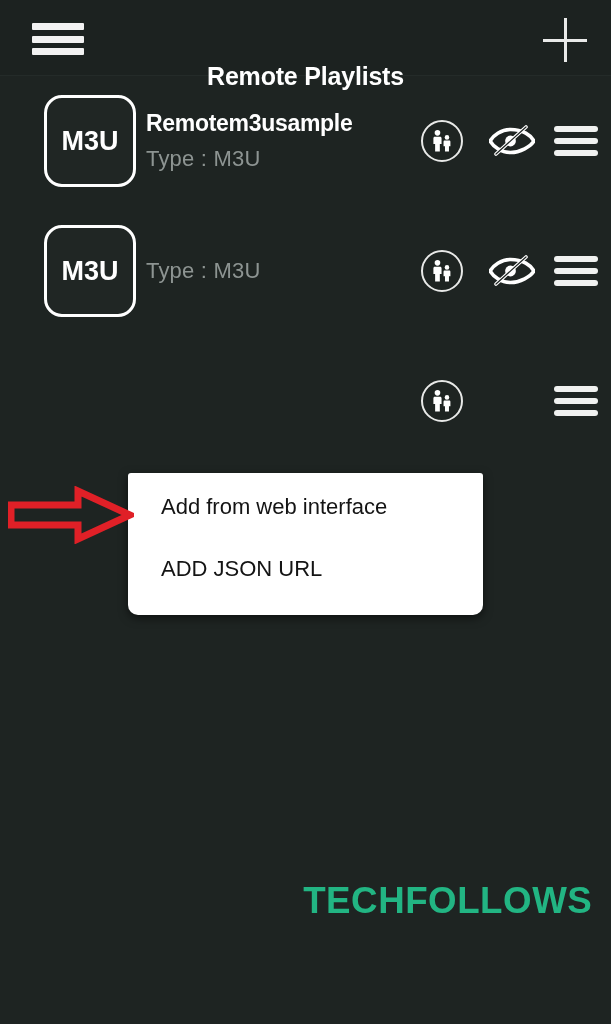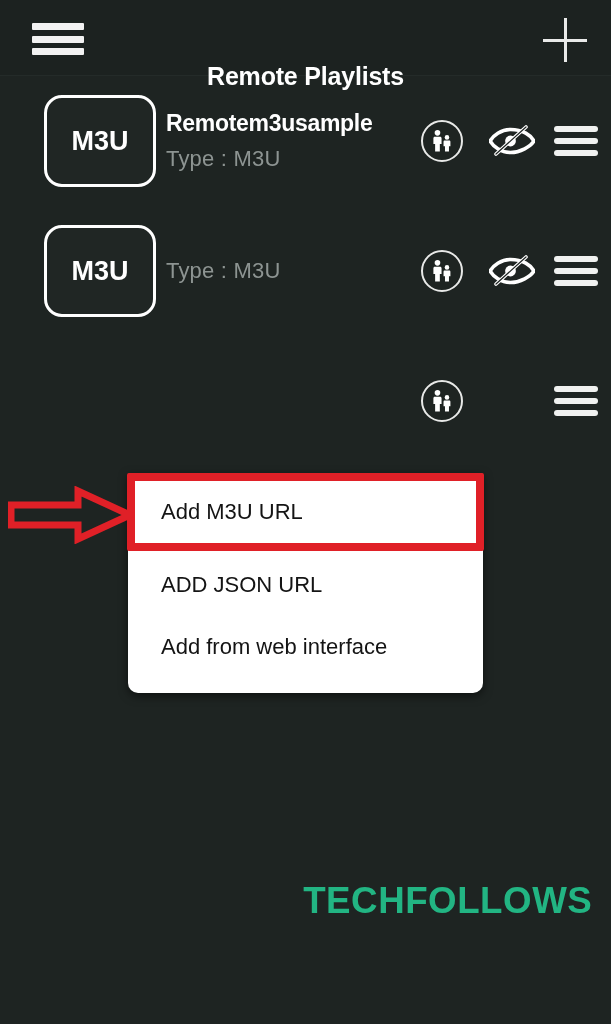--- a/index.html
+++ b/index.html
@@ -85,21 +85,21 @@
     width: 611px;
   }
   .row {
     position: relative;
     height: 130px;
     display: flex;
     align-items: center;
   }
   .badge {
     margin-left: 44px;
-    width: 112px;
+    width: 92px;
     height: 92px;
     border: 3px solid #ffffff;
     border-radius: 18px;
     display: flex;
     align-items: center;
     justify-content: center;
     color: #ffffff;
     font-size: 27px;
     font-weight: bold;
     letter-spacing: 0px;
@@ -324,23 +324,22 @@
           <span></span>
           <span></span>
           <span></span>
         </div>
       </div>
     </div>
 
   </div>
 
   <div class="popup">
-    <div class="menu-item first">Add M3U URL</div>
+    <div class="menu-item spaced">Add from web interface</div>
     <div class="menu-item spaced">ADD JSON URL</div>
-    <div class="menu-item spaced">Add from web interface</div>
   </div>
 
   <div class="arrow">
     <svg viewBox="0 0 126 58" width="126" height="58">
       <path d="M3 19 H70 V5 L122 29 L70 53 V39 H3 Z" fill="none" stroke="#e02027" stroke-width="7" stroke-linejoin="miter"></path>
     </svg>
   </div>
 
   <div class="watermark">TECHFOLLOWS</div>
 

